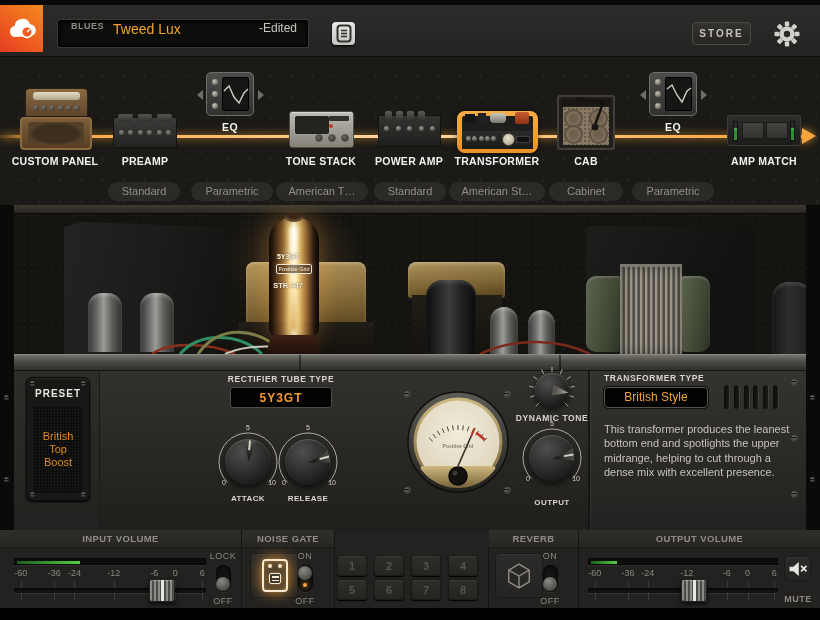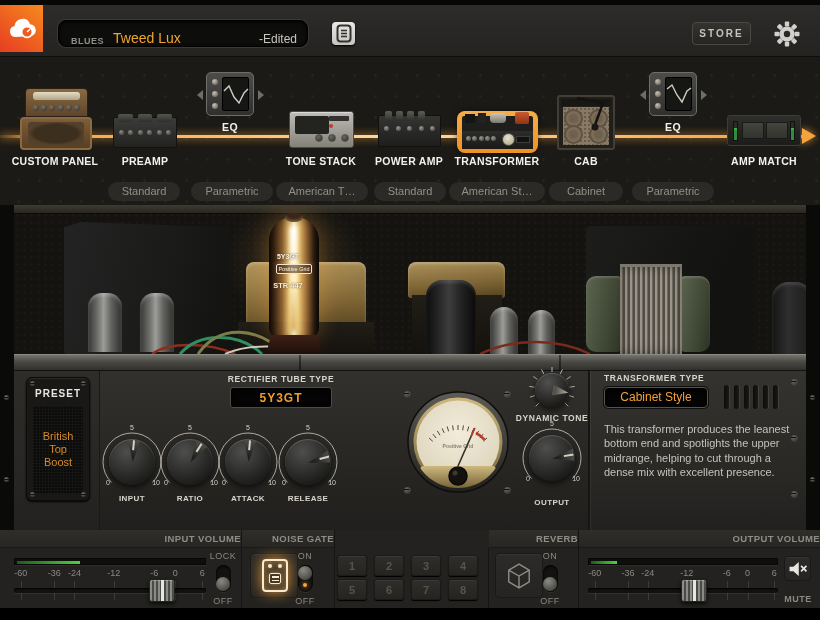--- a/index.html
+++ b/index.html
@@ -2,21 +2,21 @@
 <html><head>
 <meta charset="utf-8">
 <style>
 *{margin:0;padding:0;box-sizing:border-box}
 body{background:#000;font-family:"Liberation Sans",sans-serif}
 #app{position:relative;width:820px;height:620px;background:#000;overflow:hidden}
 
 #topstrip{position:absolute;left:0;top:0;width:820px;height:5px;background:#070706}
 #topbar{position:absolute;left:0;top:5px;width:820px;height:52px;background:linear-gradient(#2d2c2a,#242321);border-bottom:1px solid #0e0e0d}
 #logo{position:absolute;left:0;top:0;width:43px;height:47px;background:linear-gradient(40deg,#e73c23,#f58a1d);display:flex;align-items:center;justify-content:center}
-#presetfield{position:absolute;left:58px;top:15px;width:250px;height:27px;background:#0d0d0b;border:1px solid #000;box-shadow:0 0 0 1px #3a3936, inset 0 1px 4px #000;border-radius:8px;display:flex;align-items:flex-end}
+#presetfield{position:absolute;left:58px;top:15px;width:250px;height:27px;background:#0d0d0b;border:1px solid #000;box-shadow:0 0 0 1px #3a3936, inset 0 1px 4px #000;border-radius:2px;display:flex;align-items:flex-start}
 #presetfield .cat{font-size:9px;font-weight:bold;color:#8f8d85;letter-spacing:.5px;margin:0 9px 0 12px}
 #presetfield .name{font-size:14px;color:#efa42f}
 #presetfield .edited{margin-left:auto;margin-right:10px;font-size:12px;color:#c9c6c0}
 #menubtn{position:absolute;left:332px;top:17px;width:23px;height:23px;background:linear-gradient(#e9e8e6,#c6c5c3);border-radius:4px;display:flex;align-items:center;justify-content:center;box-shadow:0 1px 2px #000}
 #storebtn{position:absolute;left:692px;top:17px;width:59px;height:23px;background:linear-gradient(#343330,#262522);border:1px solid #4a4946;border-radius:4px;color:#c6c3bc;font-size:10px;font-weight:bold;letter-spacing:2px;text-align:center;line-height:21px}
 #gear{position:absolute;left:774px;top:16px;width:26px;height:26px}
 
 #chain{position:absolute;left:0;top:57px;width:820px;height:148px;background:#1b1a16;background-image:radial-gradient(circle,rgba(255,255,255,.045) 1px,transparent 1.6px);background-size:21px 21px;background-position:8px 8px}
 #chainline{position:absolute;left:0;top:78px;width:806px;height:3px;background:linear-gradient(90deg,rgba(245,160,60,.25),#f7a33c 4%,#ffd9a0 50%,#f7a33c 96%,#f7a33c);box-shadow:0 0 9px rgba(247,163,60,.9)}
 #chainarrow{position:absolute;left:802px;top:71px;width:0;height:0;border-left:14px solid #f7a33c;border-top:8px solid transparent;border-bottom:8px solid transparent;filter:drop-shadow(0 0 4px rgba(247,163,60,.8))}
@@ -125,21 +125,21 @@
 #transdisp{position:absolute;left:14px;top:16px;width:104px;height:21px;background:#040404;border:1px solid #55534c;border-radius:4px;box-shadow:0 0 0 1px #11100f,inset 0 2px 4px #000;text-align:center;line-height:19px;color:#f2a13a;font-size:12px}
 #vents{position:absolute;left:134px;top:14px;width:54px;height:24px;display:flex;justify-content:space-between}
 #vents i{width:5px;height:100%;background:linear-gradient(90deg,#0c0c0b,#1a1915);border-radius:3px;box-shadow:1px 0 0 rgba(255,255,255,.08)}
 #transdesc{position:absolute;left:14px;top:51px;width:196px;font-size:11px;line-height:14.3px;color:#c5c2bc}
 
 #vuwrap{position:absolute;left:392px;top:17px;width:104px;height:112px}
 
 .frame{position:absolute;top:205px;width:14px;height:325px;background:#0a0a09}
 
 #bottom{position:absolute;left:0;top:530px;width:820px;height:78px;background:#232220}
-#bottom .hdr{position:absolute;left:0;top:0;height:18px;background:linear-gradient(#2f2e2b,#272623);border-bottom:1px solid #1a1917;border-right:1px solid #141412;color:#8f8d85;font-size:9.5px;font-weight:bold;letter-spacing:.4px;text-align:right;line-height:18px;white-space:nowrap;overflow:hidden}
+#bottom .hdr{position:absolute;left:0;top:0;height:18px;background:linear-gradient(#2f2e2b,#272623);border-bottom:1px solid #1a1917;border-right:1px solid #141412;color:#8f8d85;font-size:9.5px;font-weight:bold;letter-spacing:.4px;text-align:center;line-height:18px;white-space:nowrap;overflow:hidden}
 #bottom .sec{position:absolute;top:18px;height:60px;border-right:1px solid #141412}
 .meterbar{position:absolute;left:0;top:10px;width:100%;height:7px;background:#0e0e0d;border:1px solid #060605;box-shadow:0 1px 0 rgba(255,255,255,.05)}
 .meterbar .fill{position:absolute;left:2px;top:2px;height:3px;background:linear-gradient(90deg,#1d5c1f,#4fd13c)}
 .scalerow{position:absolute;left:0;top:20px;width:100%;height:10px}
 .scalerow span{position:absolute;transform:translateX(-50%);font-size:9px;color:#8a8880}
 .track{position:absolute;left:0;top:40px;width:100%;height:5px;background:#121211;border-radius:2px;box-shadow:0 1px 0 rgba(255,255,255,.07),inset 0 1px 2px #000}
 .tick{position:absolute;top:33px;width:1px;height:19px;background:#3c3b37}
 .handle{position:absolute;top:31px;width:26px;height:23px;margin-left:-13px;border-radius:3px;background:repeating-linear-gradient(90deg,#8a8a86 0 2px,#4a4a46 2px 4px);box-shadow:0 2px 4px rgba(0,0,0,.7),inset 0 1px 1px rgba(255,255,255,.3);border:1px solid #222}
 .handle:after{content:"";position:absolute;left:11px;top:0;width:3px;height:100%;background:#e8e6e0}
 .vtog{position:absolute;width:54px;text-align:center}
@@ -401,44 +401,20 @@
           <div class="screw" style="right:3px;top:3px"></div>
         <div class="screw" style="left:3px;bottom:3px"></div>
           <div class="screw" style="right:3px;bottom:3px"></div>
         <div class="ttl">PRESET</div>
         <div class="scr">British Top Boost</div>
       </div>
     </div>
     <div class="paneltext" style="left:192px;top:3px;width:150px">RECTIFIER TUBE TYPE</div>
     <div id="rectdisp">5Y3GT</div>
 
-    <div class="knobunit" style="left:86px;top:59px">
-      <svg class="arc" width="64" height="64">
-          <path d="M11.5,52.5 A29,29 0 1 1 52.5,52.5" fill="none" stroke="#cfccc0" stroke-width="1" opacity=".8"></path>
-        </svg>
-      <span class="s5">5</span>
-      <span class="s0">0</span>
-      <span class="s10">10</span>
-      <div class="knob">
-          <div class="wedge" style="transform: rotate(5.4deg);"></div>
-        </div>
-      <div class="klabel">INPUT</div>
-    </div>
-    <div class="knobunit" style="left:144px;top:59px">
-      <svg class="arc" width="64" height="64">
-          <path d="M11.5,52.5 A29,29 0 1 1 52.5,52.5" fill="none" stroke="#cfccc0" stroke-width="1" opacity=".8"></path>
-        </svg>
-      <span class="s5">5</span>
-      <span class="s0">0</span>
-      <span class="s10">10</span>
-      <div class="knob">
-          <div class="wedge" style="transform: rotate(32.4deg);"></div>
-        </div>
-      <div class="klabel">RATIO</div>
-    </div>
     <div class="knobunit" style="left:262px;top:59px">
       <svg class="arc" width="64" height="64">
           <path d="M11.5,52.5 A29,29 0 1 1 52.5,52.5" fill="none" stroke="#cfccc0" stroke-width="1" opacity=".8"></path>
         </svg>
       <span class="s5">5</span>
       <span class="s0">0</span>
       <span class="s10">10</span>
       <div class="knob">
           <div class="wedge" style="transform: rotate(75.6deg);"></div>
         </div>
@@ -541,21 +517,21 @@
       <span class="s0">0</span>
       <span class="s10">10</span>
       <div class="knob">
           <div class="wedge" style="transform: rotate(81deg);"></div>
         </div>
       <div class="klabel" style="top:72px">OUTPUT</div>
     </div>
 
     <div id="transpanel">
       <div class="paneltext" style="left:14px;top:2px;width:120px;text-align:left">TRANSFORMER TYPE</div>
-      <div id="transdisp">Cabinet Style</div>
+      <div id="transdisp">British Style</div>
       <div id="vents">
           <i></i>
           <i></i>
           <i></i>
           <i></i>
           <i></i>
           <i></i>
         </div>
       <div id="transdesc">This transformer produces the leanest bottom end and spotlights the upper midrange, helping to cut through a dense mix with excellent presence.</div>
       <div class="screw" style="right:8px;top:8px;width:7px;height:7px"></div>

